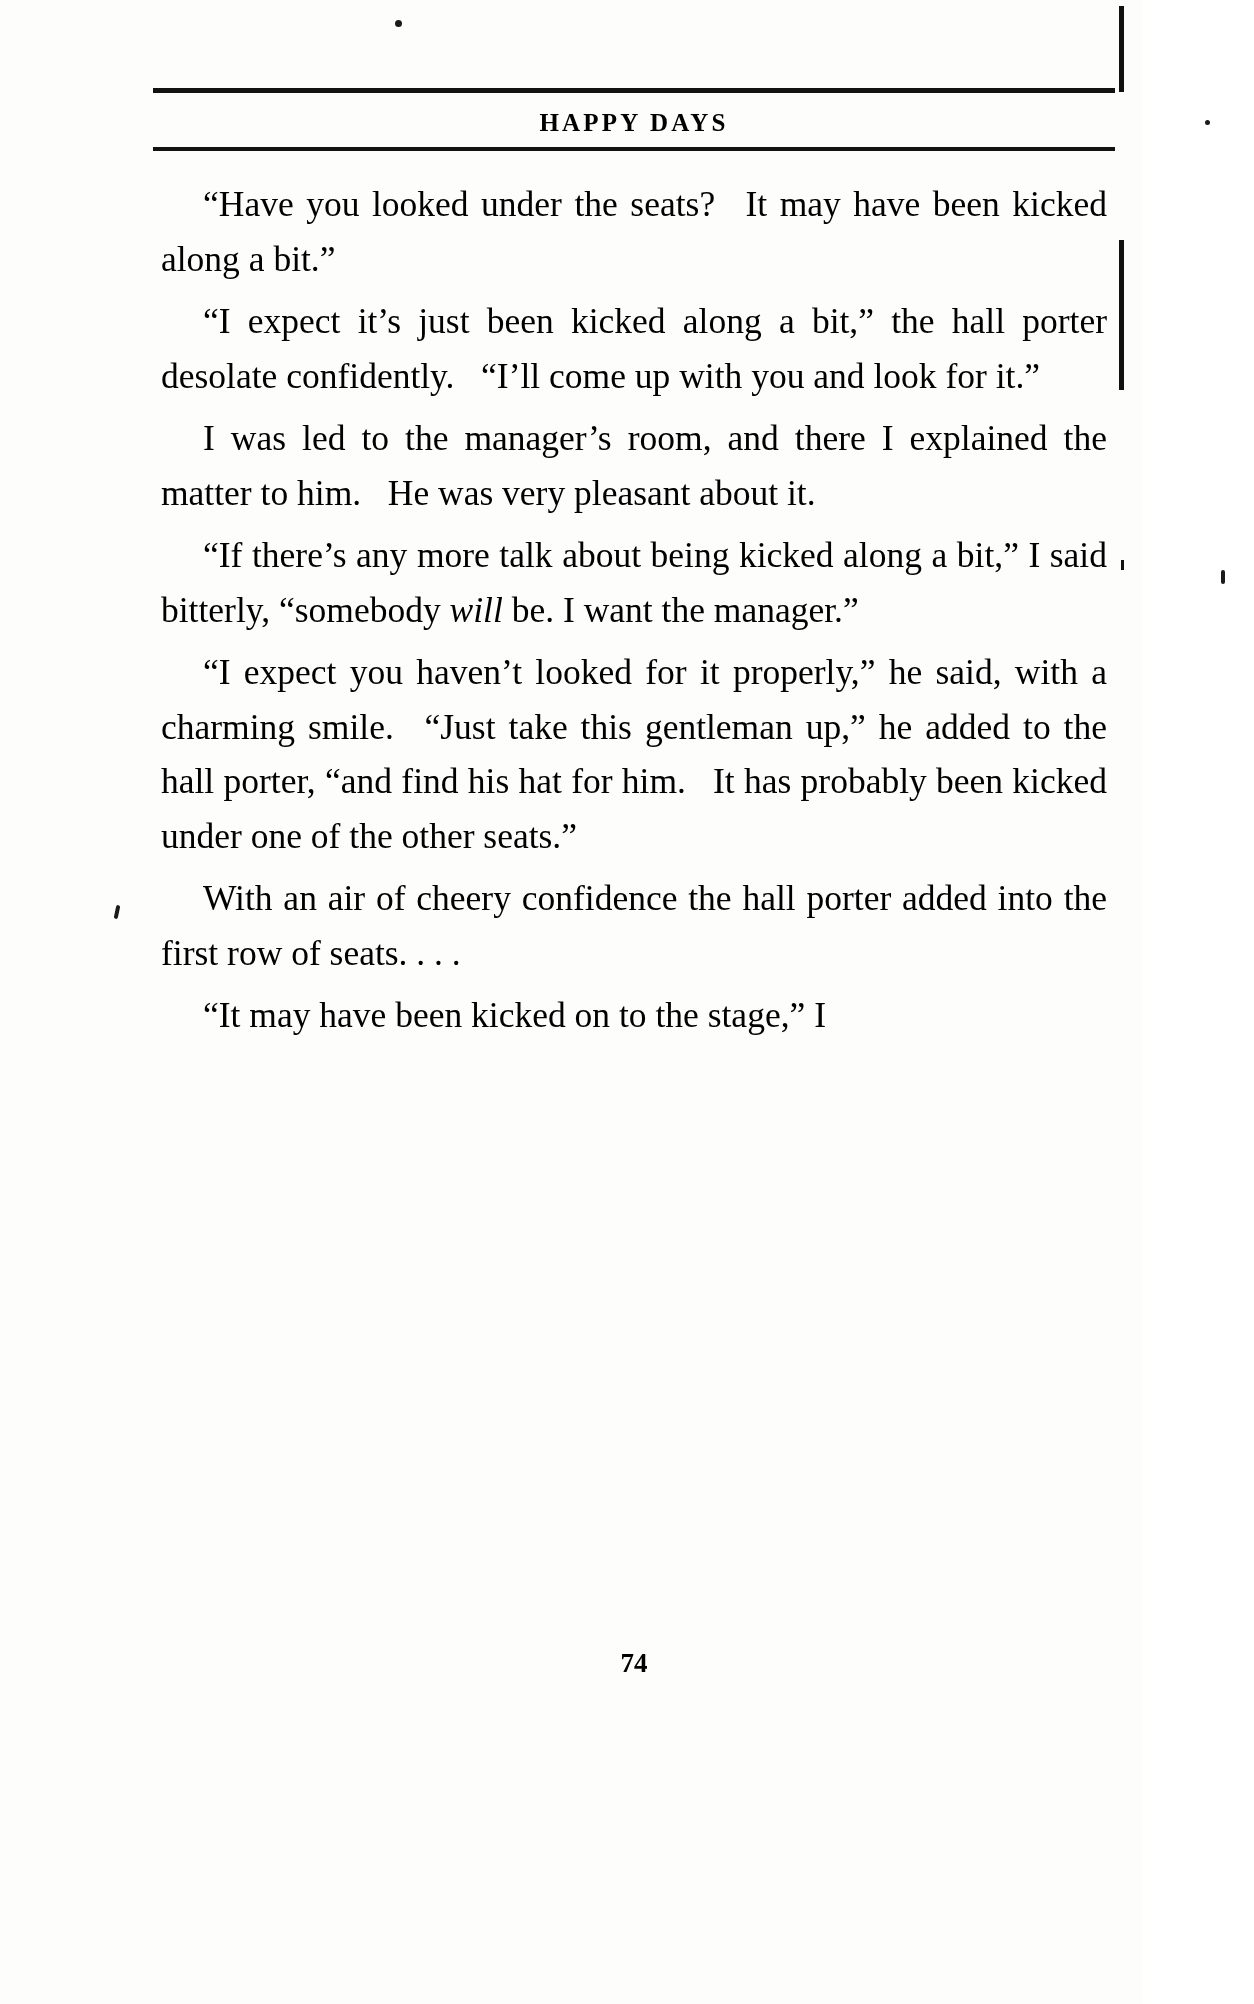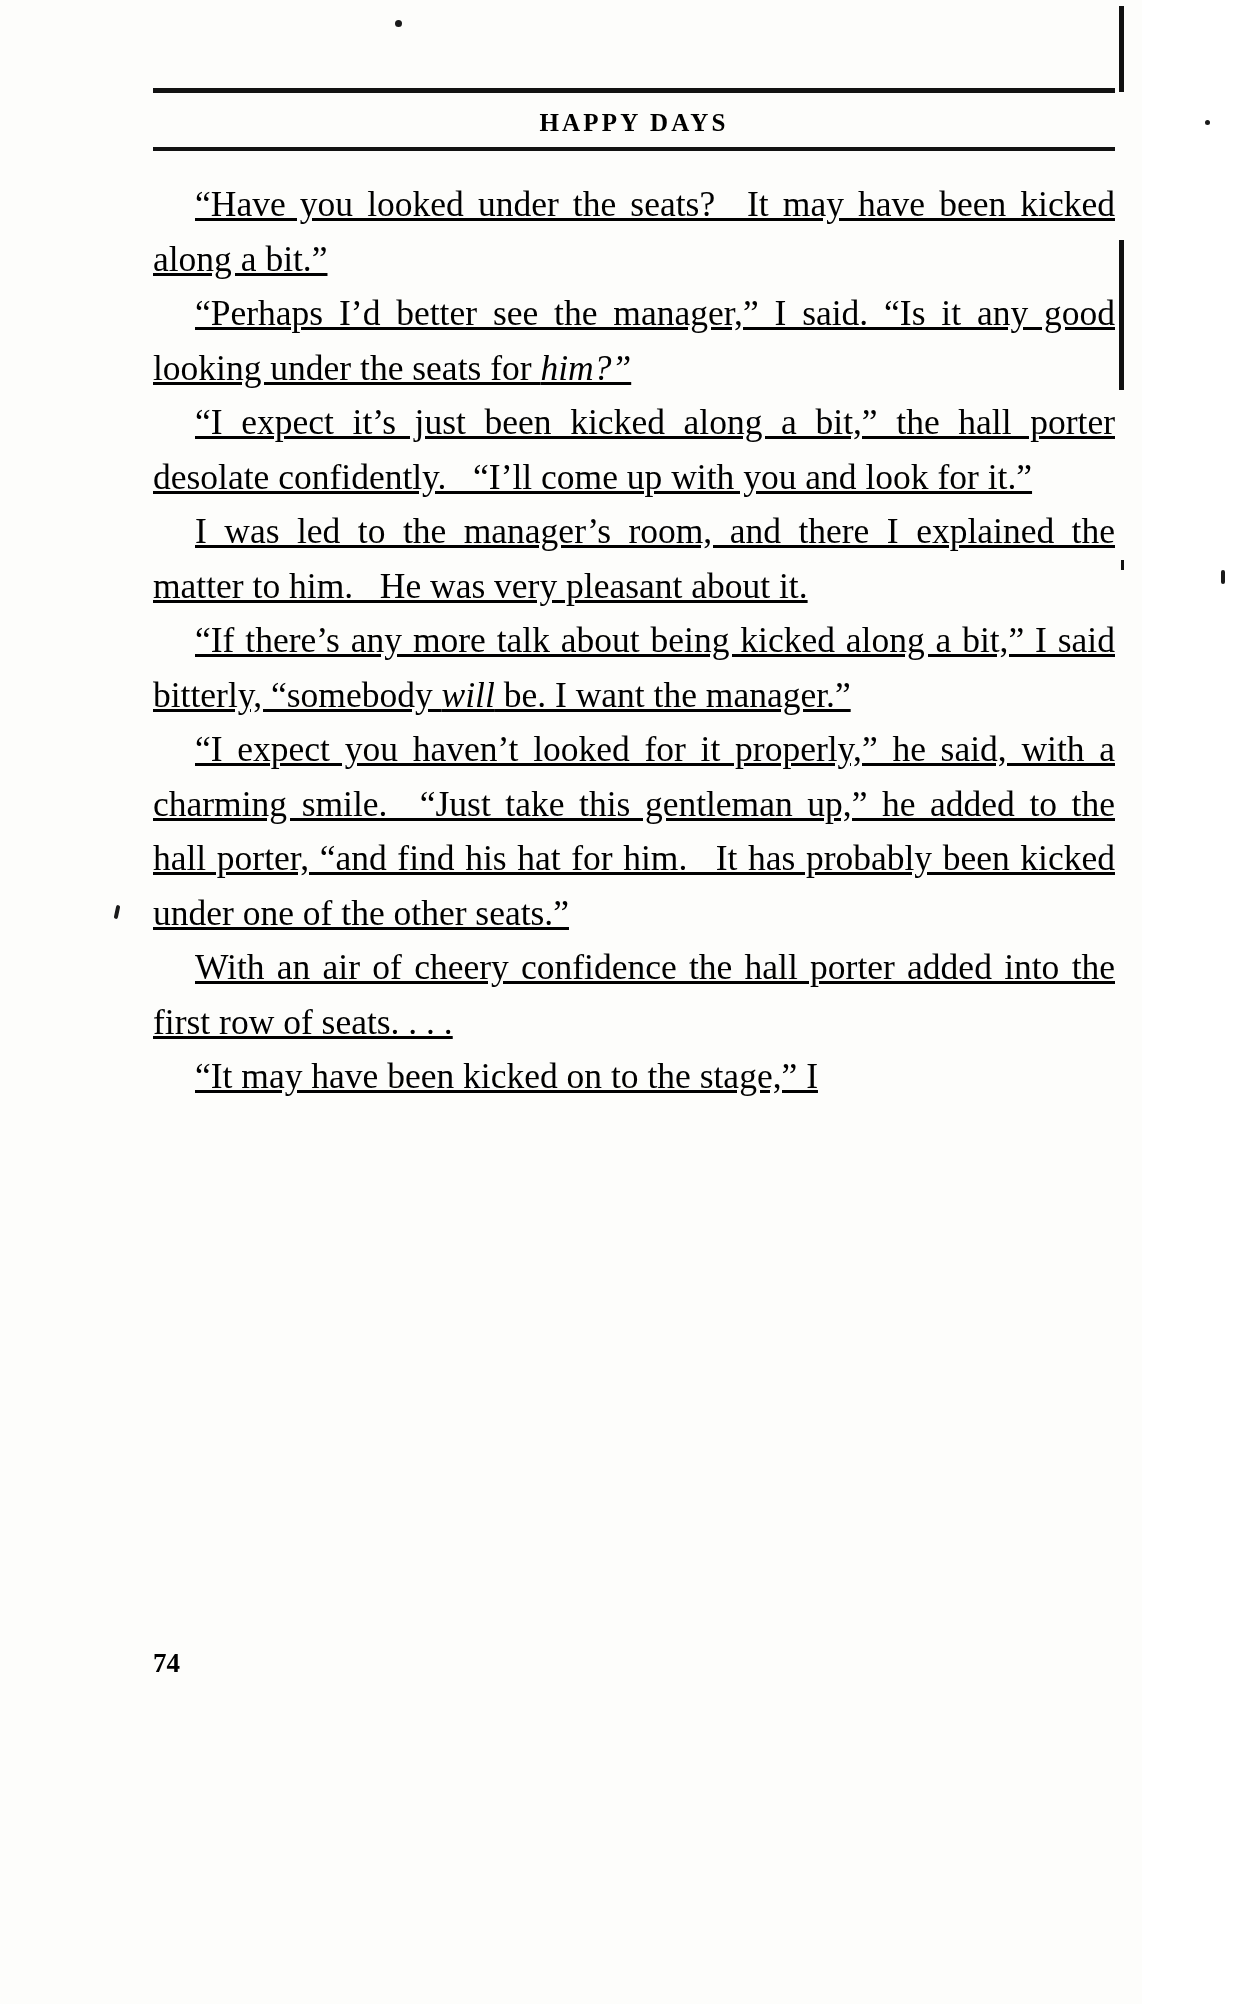--- a/index.html
+++ b/index.html
@@ -72,32 +72,31 @@
 
   .body-text {
     margin-top: 26px;
     font-size: 35.5px;
     line-height: 54.5px;
     text-align: justify;
     text-justify: inter-word;
     hyphens: none;
   }
   .body-text p {
-    margin: 0;
+    margin: 8px;
     text-indent: 42px;
-    text-decoration: underline;
   }
   .body-text i { font-style: italic; }
 
   .folio {
     position: absolute;
     left: 0;
     top: 1648px;
     width: 962px;
-    text-align: left;
+    text-align: center;
     font-size: 27px;
     font-weight: bold;
   }
 </style>
 </head>
 <body>
 
 <div class="page">
 
   <div class="scan-edge e1"></div>
@@ -112,21 +111,20 @@
   <div class="content">
 
     <div class="rule-top"></div>
 
     <div class="running-head">HAPPY DAYS</div>
 
     <div class="rule-bottom"></div>
 
     <div class="body-text">
         <p>“Have you looked under the seats?  It may have been kicked along a bit.”</p>
-        <p>“Perhaps I’d better see the manager,” I said. “Is it any good looking under the seats for <i>him?”</i></p>
         <p>“I expect it’s just been kicked along a bit,” the hall porter desolate confidently.  “I’ll come up with you and look for it.”</p>
         <p>I was led to the manager’s room, and there I explained the matter to him.  He was very pleasant about it.</p>
         <p>“If there’s any more talk about being kicked along a bit,” I said bitterly, “somebody <i>will</i> be. I want the manager.”</p>
         <p>“I expect you haven’t looked for it properly,” he said, with a charming smile.  “Just take this gentleman up,” he added to the hall porter, “and find his hat for him.  It has probably been kicked under one of the other seats.”</p>
         <p>With an air of cheery confidence the hall porter added into the first row of seats. . . .</p>
         <p>“It may have been kicked on to the stage,” I</p>
       </div>
 
     <div class="folio">74</div>
 

